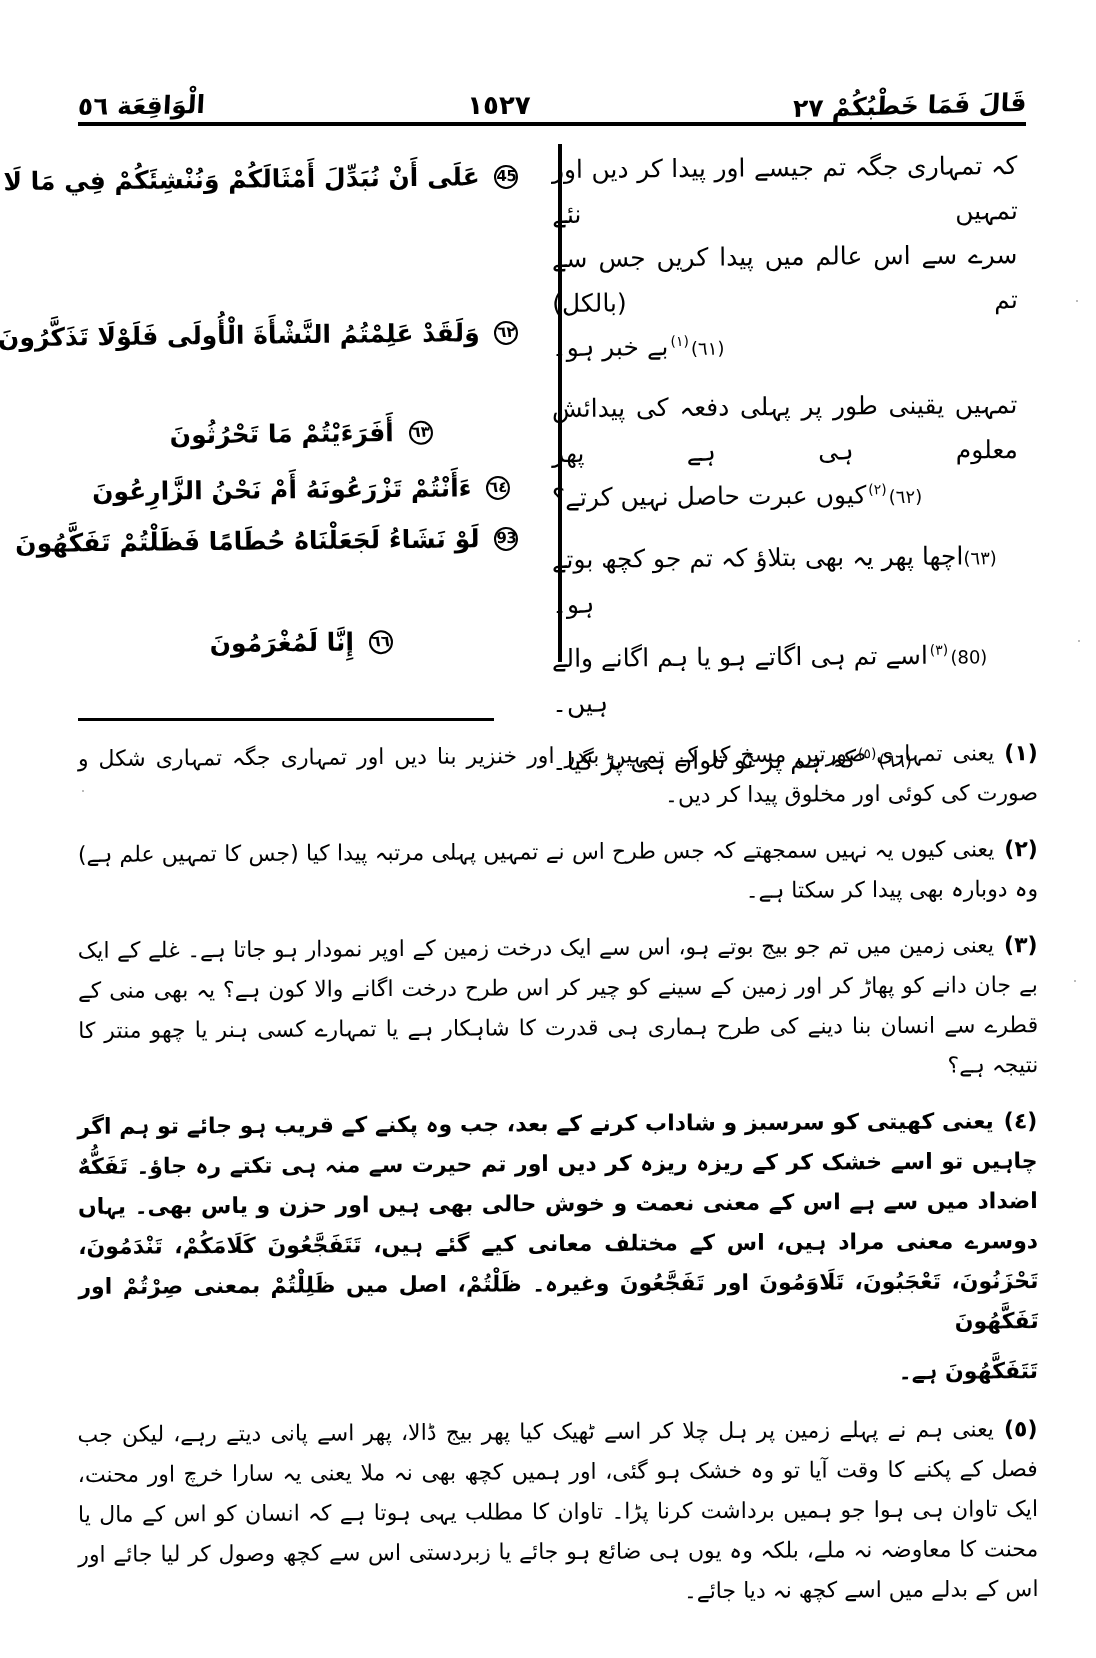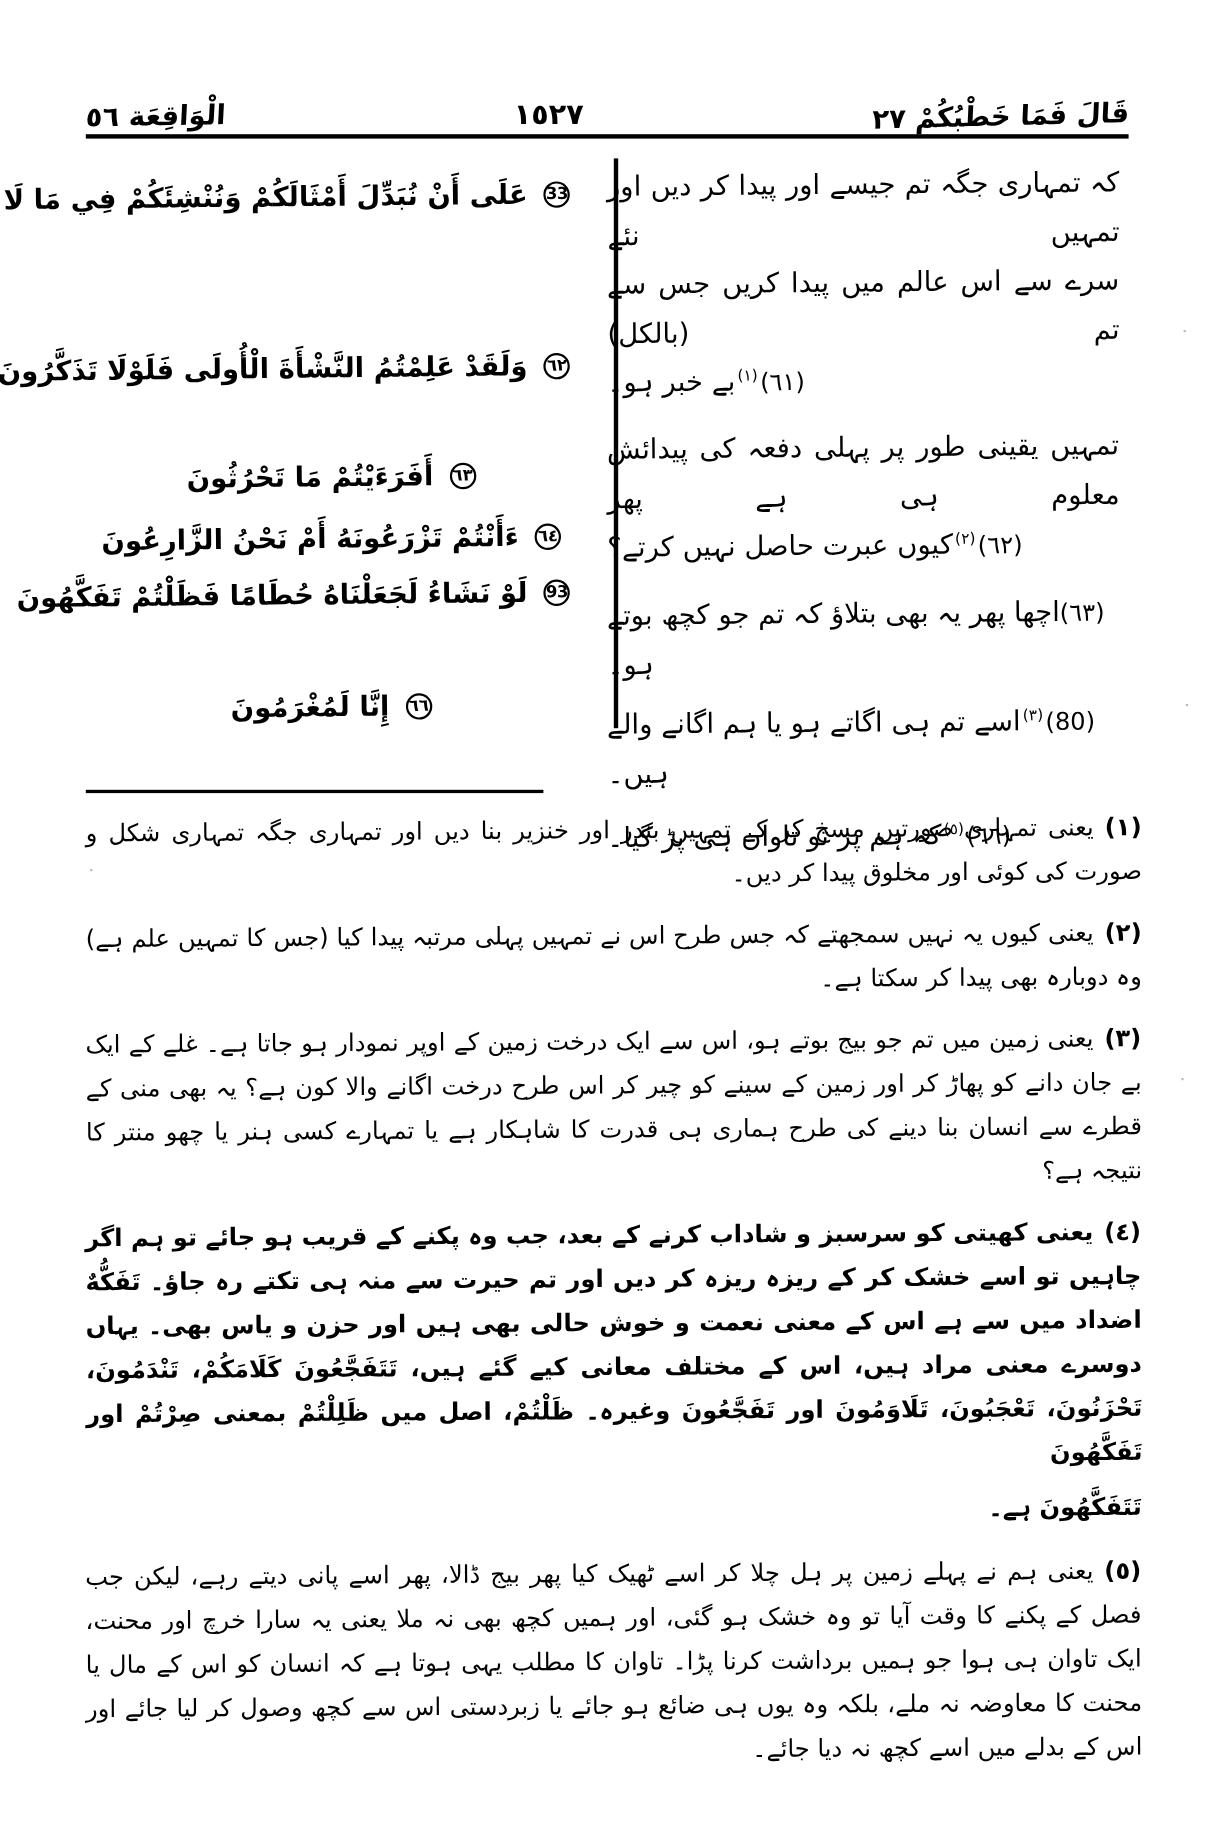--- a/index.html
+++ b/index.html
@@ -116,21 +116,21 @@
     font-weight: 500;
     transform: rotate(-0.5deg);
   }
   .ur-line.just { text-align: justify; text-align-last: justify; }
   .ur-line.right { text-align: left; }
   sup.fn {
     font-size: 14px;
     vertical-align: super;
     margin: 0 2px;
   }
-  .vnum { font-size: 22px; margin-right: 4px; }
+  .vnum { font-size: 18px; margin-right: 4px; }
 
   
   .foot-rule {
     position: absolute;
     left: 78px;
     top: 718px;
     width: 416px;
     height: 3px;
     background: #000;
   }
@@ -190,21 +190,21 @@
     <div class="header-item header-page">١٥٢٧</div>
     <div class="header-item header-surah">الْوَاقِعَة ٥٦</div>
   </div>
   <div class="header-rule"></div>
 
   <div class="scripture">
     <div class="col-divider"></div>
 
     <div class="col-arabic">
       <div class="ayah" style="margin-top:14px;">
-        <span class="num">33</span>
+        <span class="num">45</span>
         <span>عَلَى أَنْ نُبَدِّلَ أَمْثَالَكُمْ وَنُنْشِئَكُمْ فِي مَا لَا تَعْلَمُونَ</span>
       </div>
       <div class="ayah" style="margin-top:118px;">
         <span class="num">٦٢</span>
         <span>وَلَقَدْ عَلِمْتُمُ النَّشْأَةَ الْأُولَى فَلَوْلَا تَذَكَّرُونَ</span>
       </div>
       <div class="ayah" style="margin-top:62px;">
         <span class="num">٦٣</span>
         <span>أَفَرَءَيْتُمْ مَا تَحْرُثُونَ</span>
       </div>

